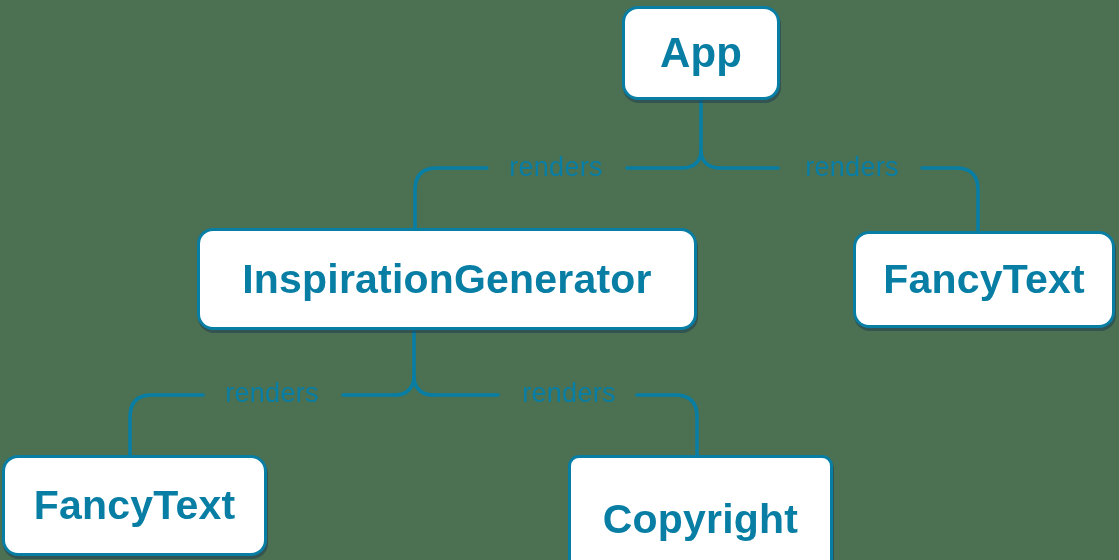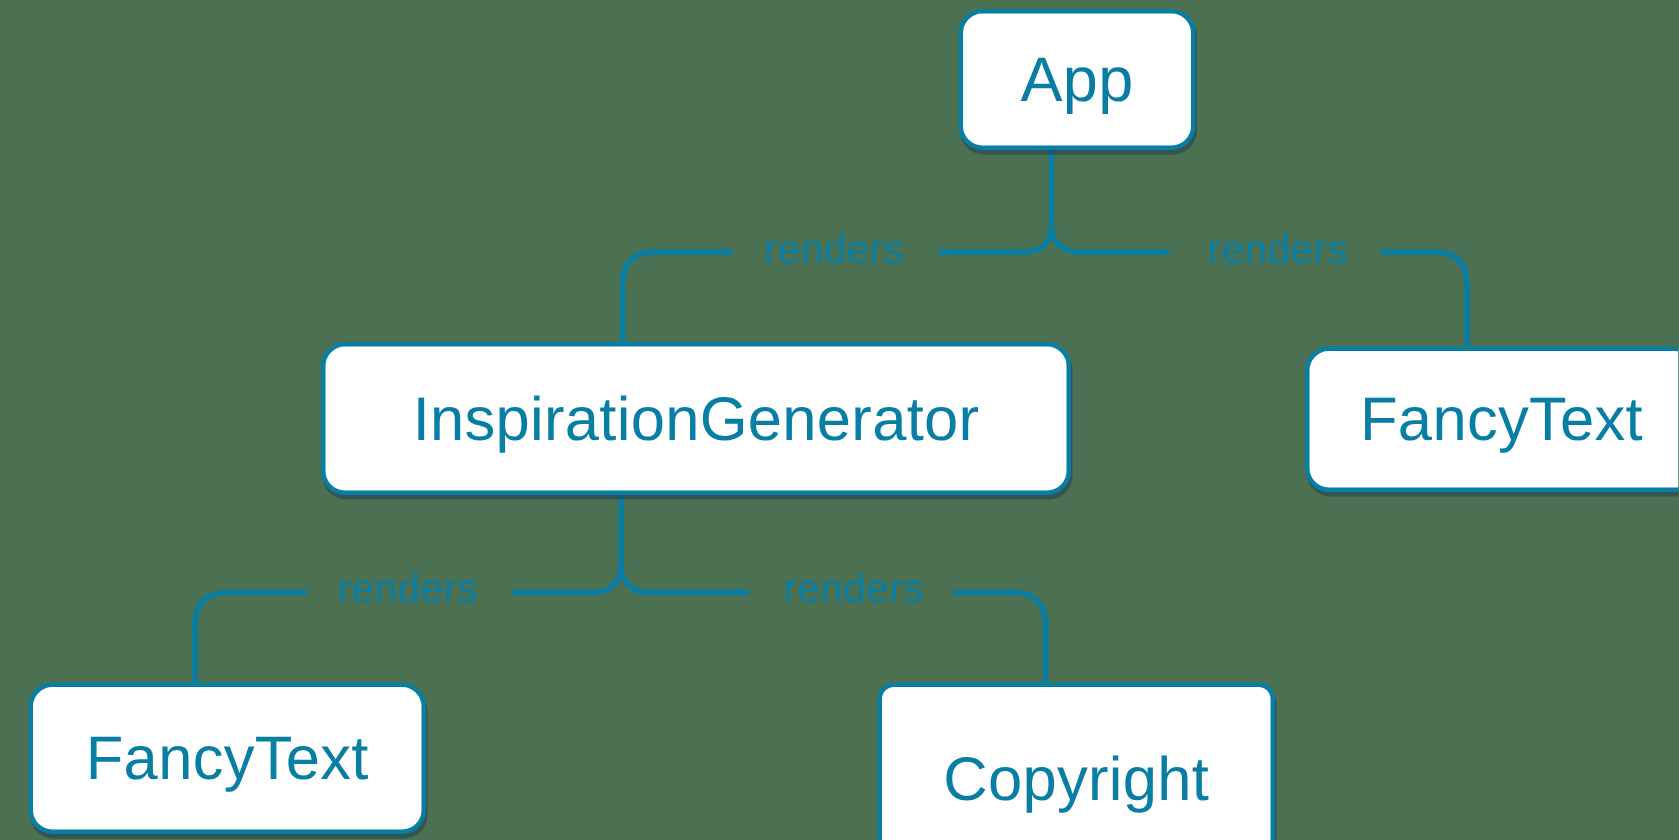--- a/index.html
+++ b/index.html
@@ -29,24 +29,23 @@
     stroke-linejoin:round;
   }
   .node{
     position:absolute;
     background:var(--node-fill);
     border:3.5px solid var(--accent);
     border-radius:16px;
     box-shadow:1px 3px 0 var(--shadow);
     display:flex;align-items:center;justify-content:center;
     color:var(--accent);
-    font-weight:400;
+    font-weight:700;
     letter-spacing:0.2px;
     white-space:nowrap;
-    margin-left:17px;
   }
   .node-app        {left:622px;top:6px;  width:158px;height:94px; font-size:42px;}
   .node-ig         {left:197px;top:228px;width:500px;height:102px;font-size:41px;}
   .node-fancy-top  {left:853px;top:231px;width:262px;height:97px; font-size:41px;}
   .node-fancy-bot  {left:2px;  top:455px;width:265px;height:101px;font-size:41px;}
   .node-copyright  {left:568px;top:455px;width:265px;height:129px;font-size:41px;border-radius:11px;}
   .edge-label{
     position:absolute;
     transform:translate(-50%,-50%);
     color:var(--accent);

